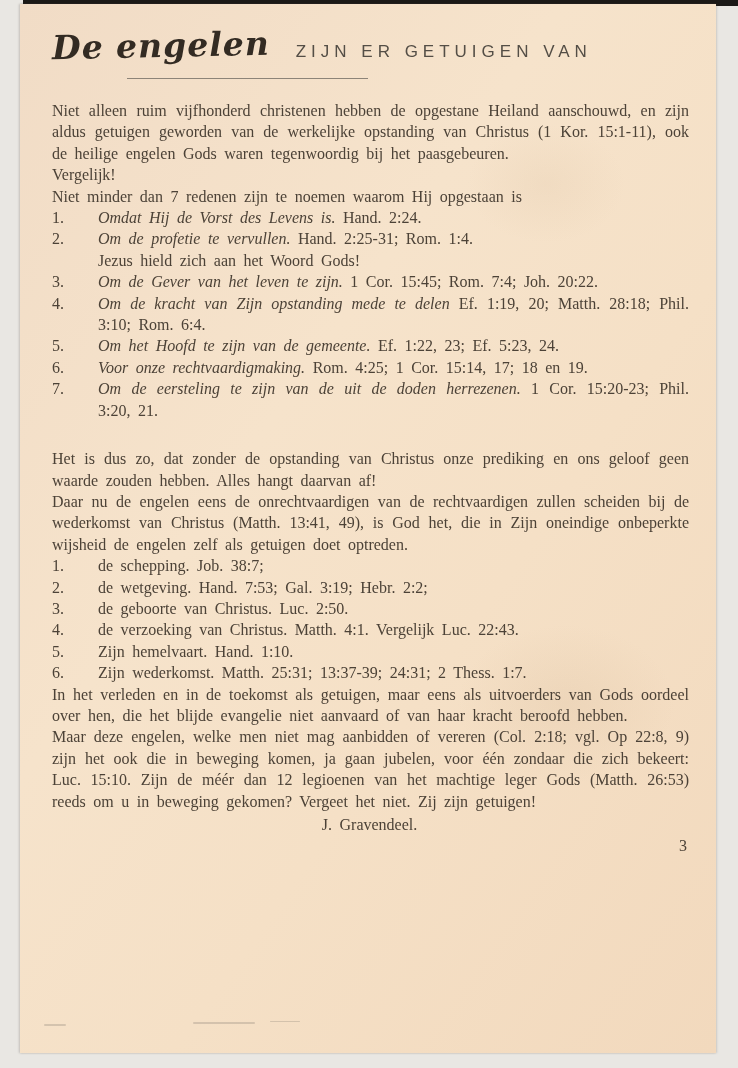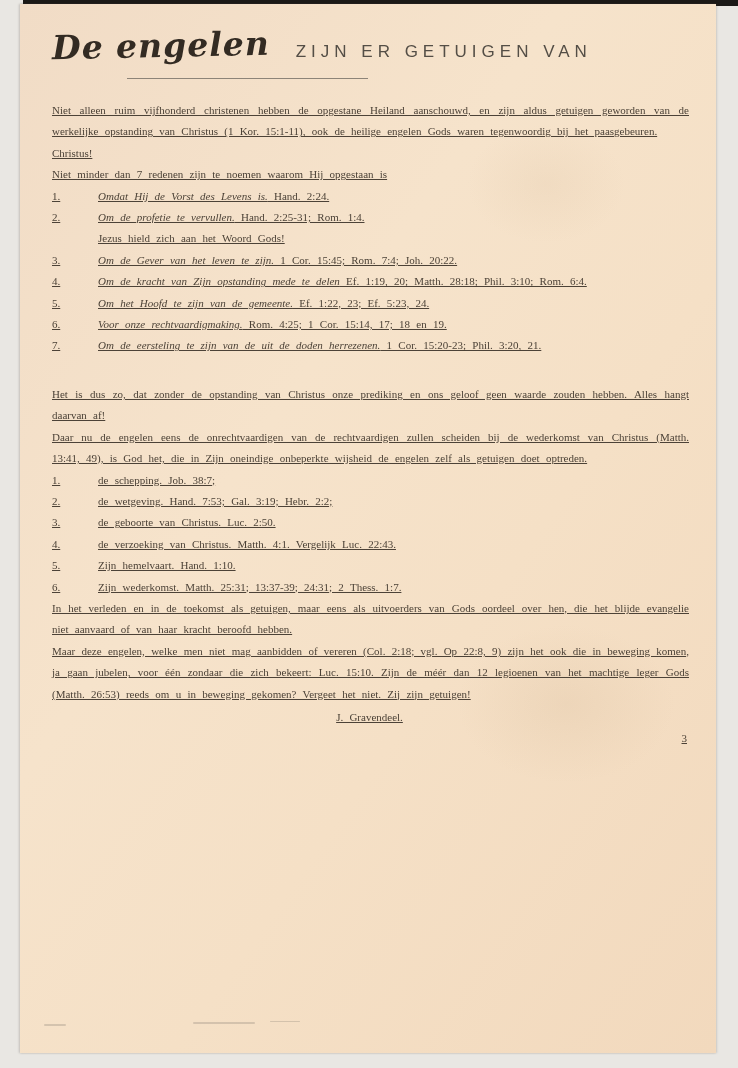--- a/index.html
+++ b/index.html
@@ -47,24 +47,23 @@
     color: #544e46;
     text-align: right;
   }
   .title-rule {
     position: absolute; left: 107px; top: 74px; width: 241px; height: 1px;
     background: #8d8478;
   }
   .page-body {
     position: absolute; left: 32px; top: 96px; width: 637px;
     color: #4c4237;
-    font-size: 11px; line-height: 21.4px;
+    font-size: 16px; line-height: 21.4px;
     word-spacing: 3.5px;
     text-align: justify;
-    text-decoration: underline;
   }
   .body-p { margin: 0; }
   .body-p.gap { margin-top: 27px; }
   .list { margin: 0; }
   .li { display: flex; }
   .num { flex: 0 0 30px; }
   .li-text { flex: 1; text-align: justify; margin-left: 16px; }
   .li-text em { font-style: italic; }
   .signature {
     margin: 0; margin-top: 2px;
@@ -89,21 +88,21 @@
   <div class="blotch2"></div>
 
   <div class="title-row">
     <span class="title-script">De engelen</span>
     <span class="title-caps">ZIJN ER GETUIGEN VAN</span>
   </div>
   <div class="title-rule"></div>
 
   <div class="page-body">
       <p class="body-p">Niet alleen ruim vijfhonderd christenen hebben de opgestane Heiland aanschouwd, en zijn aldus getuigen geworden van de werkelijke opstanding van Christus (1 Kor. 15:1-11), ook de heilige engelen Gods waren tegenwoordig bij het paasgebeuren.</p>
-      <p class="body-p">Christus!</p>
+      <p class="body-p">Vergelijk!</p>
       <p class="body-p">Niet minder dan 7 redenen zijn te noemen waarom Hij opgestaan is</p>
       <div class="list">
         <div class="li">
           <span class="num">1.</span>
           <div class="li-text"><em>Omdat Hij de Vorst des Levens is.</em> Hand. 2:24.</div>
         </div>
         <div class="li">
           <span class="num">2.</span>
           <div class="li-text"><em>Om de profetie te vervullen.</em> Hand. 2:25-31; Rom. 1:4.<div>Jezus hield zich aan het Woord Gods!</div></div>
         </div>

